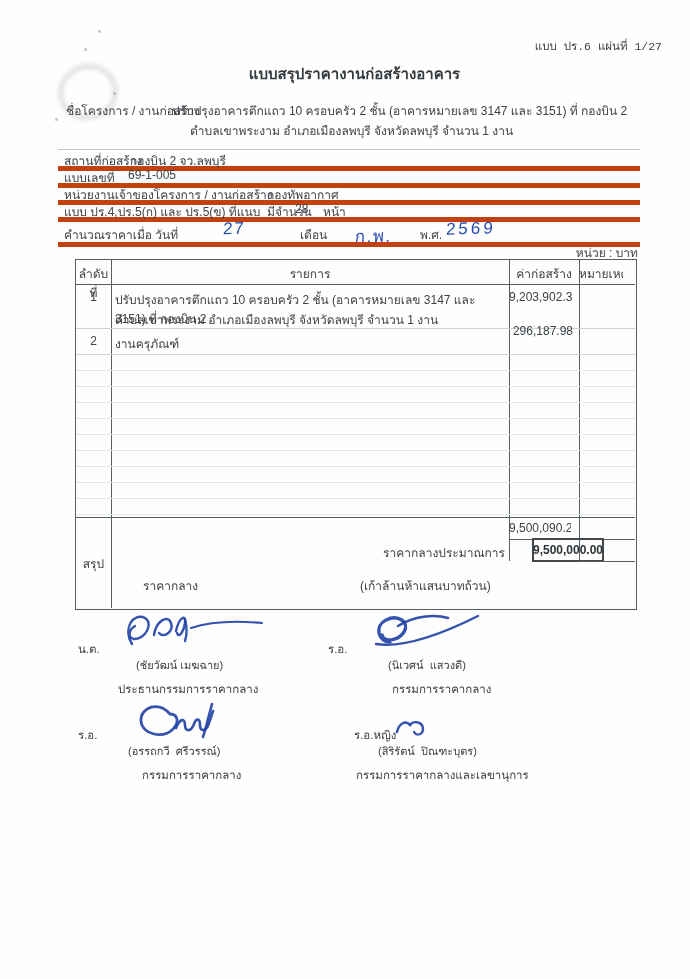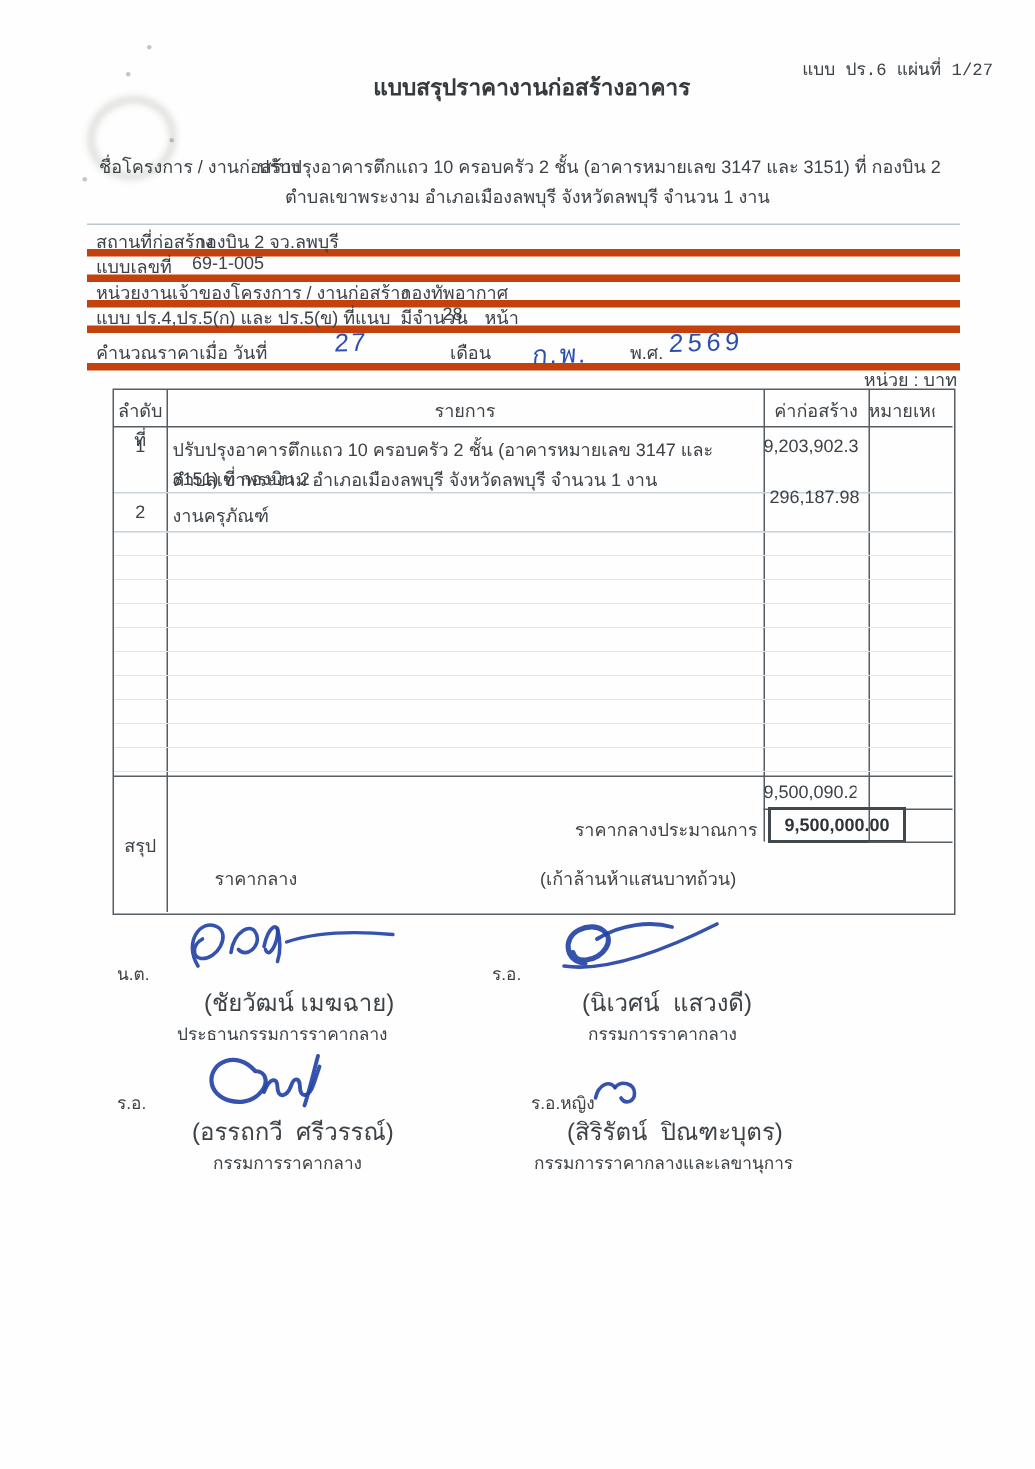--- a/index.html
+++ b/index.html
@@ -16,42 +16,42 @@
   .tbl{left:75px;top:259px;width:562px;height:351px;border:1.5px solid #565d63;box-sizing:border-box;}
   .tbl .vline{position:absolute;border-left:1.4px solid #565d63;top:0;}
   .tbl .hline{position:absolute;border-top:1.4px solid #565d63;height:0;}
   .tbl .hline-thin{position:absolute;border-top:1px solid #c9d3d8;height:0;}
   .cell{position:absolute;overflow:hidden;}
   .c-center{text-align:center;}
   .c-right{text-align:right;}
   .ruled{position:absolute;background:repeating-linear-gradient(to bottom,transparent 0,transparent 15px,#dfe6e9 15px,#dfe6e9 16px);}
   .boldbox{position:absolute;border:2px solid #42494e;box-sizing:border-box;font-weight:bold;
            display:flex;align-items:center;justify-content:center;color:#2e3438;}
-  .name{white-space:pre;font-size:16px;}
+  .name{white-space:pre;font-size:11px;}
   .role{font-size:11.5px;}
   .rank{font-size:11.5px;}
   .sig{position:absolute;}
   .sig path{fill:none;stroke:#2443a6;stroke-linecap:round;stroke-linejoin:round;opacity:.92;}
   .smudge{left:58px;top:64px;width:50px;height:46px;border-radius:50%;
           border:5px solid rgba(175,175,168,.38);filter:blur(2px);transform:rotate(-15deg);}
   .speck{width:3px;height:3px;border-radius:50%;background:rgba(140,140,135,.5);filter:blur(.5px);}
 </style>
 </head>
 <body>
 
 <div class="page">
 
   <div class="abs smudge"></div>
   <div class="abs speck" style="left:84px;top:48px;"></div>
   <div class="abs speck" style="left:113px;top:92px;"></div>
   <div class="abs speck" style="left:55px;top:118px;"></div>
   <div class="abs speck" style="left:98px;top:30px;"></div>
 
   <div class="abs formcode" style="right:28px;top:37px;font-family:Liberation Mono, monospace;">แบบ ปร.6 แผ่นที่ 1/27</div>
-  <div class="abs title" style="top:46px;padding-left:19px;">แบบสรุปราคางานก่อสร้างอาคาร</div>
+  <div class="abs title" style="top:62px;padding-left:19px;">แบบสรุปราคางานก่อสร้างอาคาร</div>
 
   <div class="abs lbl" style="left:66px;top:101px;">ชื่อโครงการ / งานก่อสร้าง</div>
   <div class="abs lbl" style="left:172px;top:101px;">ปรับปรุงอาคารตึกแถว 10 ครอบครัว 2 ชั้น (อาคารหมายเลข 3147 และ 3151) ที่ กองบิน 2</div>
   <div class="abs lbl" style="left:190px;top:121px;">ตำบลเขาพระงาม อำเภอเมืองลพบุรี จังหวัดลพบุรี จำนวน 1 งาน</div>
 
   <div class="abs topline" style="top:149px;"></div>
 
   <div class="abs inforow" style="top:149px;height:17px;">
     <span class="abs" style="left:6px;top:2px;">สถานที่ก่อสร้าง</span>
     <span class="abs" style="left:72px;top:2px;">กองบิน 2 จว.ลพบุรี</span>
@@ -112,21 +112,21 @@
     <div class="hline-thin" style="left:0;width:559px;top:94px;"></div>
 
     <div class="ruled" style="left:0;top:95px;width:559px;height:161px;"></div>
 
     <div class="hline" style="left:0;width:559px;top:257px;"></div>
 
     <div class="cell c-right" style="left:433px;top:261px;width:62px;">9,500,090.29</div>
     <div class="hline" style="left:433px;width:126px;top:279px;border-top-width:1px;"></div>
 
     <div class="cell c-right" style="left:0;top:283px;width:429px;">ราคากลางประมาณการ</div>
-    <div class="boldbox" style="left:436px;top:278px;width:92px;height:24px;">
+    <div class="boldbox" style="left:456px;top:278px;width:72px;height:24px;">
       <span>9,500,000.00</span>
     </div>
     <div class="hline" style="left:503px;width:56px;top:301px;border-top-width:1px;"></div>
 
     <div class="cell c-center" style="left:0;top:294px;width:35px;">สรุป</div>
     <div class="cell" style="left:67px;top:316px;width:120px;">ราคากลาง</div>
     <div class="cell" style="left:284px;top:316px;width:200px;">(เก้าล้านห้าแสนบาทถ้วน)</div>
   </div>
 
   <div class="abs rank" style="left:78px;top:640px;">น.ต.</div>

